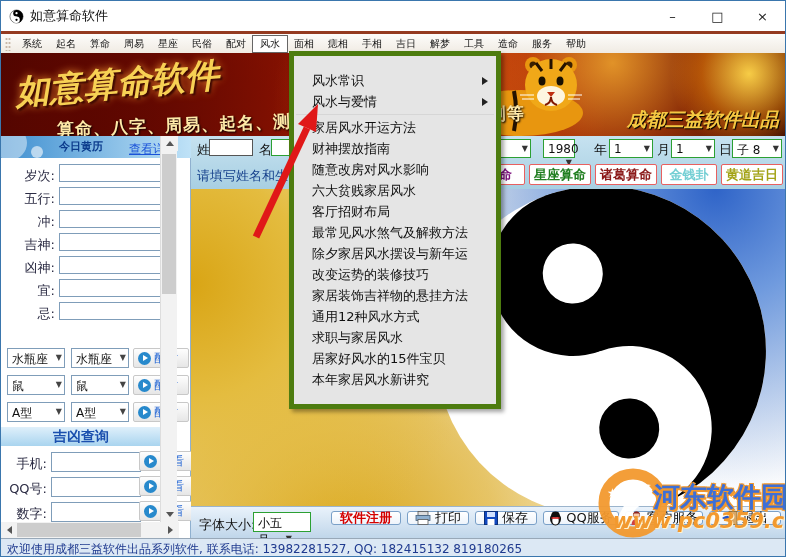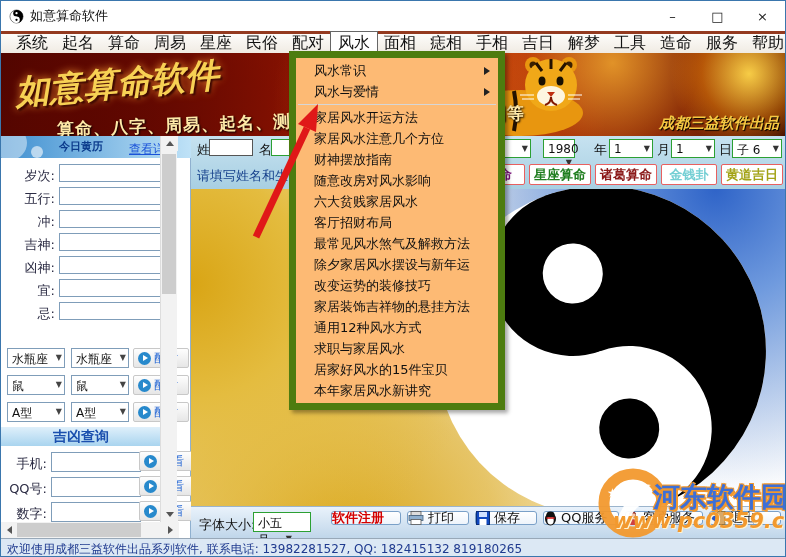--- a/index.html
+++ b/index.html
@@ -8,34 +8,34 @@
   
   .titlebar{position:absolute;left:0;top:0;right:0;height:30px;background:#fff;display:flex;align-items:center;padding-left:8px;}
   .title-text{font-size:13px;color:#111;margin-left:6px;}
   .wctrls{margin-left:auto;display:flex;height:100%;}
   .wbtn{width:45px;display:flex;align-items:center;justify-content:center;font-size:13px;color:#222;}
   
   .menubar{position:absolute;left:0;top:30px;right:0;height:22px;
            background:linear-gradient(#fdfcfa,#f0ebe3);border-top:3px solid #943a20;
            display:flex;align-items:center;padding-left:4px;box-sizing:border-box;}
   .grip{width:6px;height:14px;margin-right:4px;background:radial-gradient(circle,#c9b8a8 1px,transparent 1.2px);background-size:3px 4px;}
-  .mi{font-size:16px;color:#111;padding:1px 7px;white-space:nowrap;}
+  .mi{font-size:10px;color:#111;padding:1px 7px;white-space:nowrap;}
   .mi.active{background:#fff;outline:1px solid #666;}
   
   .banner{position:absolute;left:0;top:52px;right:0;height:83px;overflow:hidden;
     background:
       radial-gradient(circle at 78% 12%, rgba(255,180,50,.8) 0%, rgba(255,120,20,.35) 14%, rgba(180,30,0,0) 32%),
       radial-gradient(circle at 56% 60%, rgba(255,140,30,.45) 0%, rgba(190,40,0,0) 38%),
       radial-gradient(circle at 10% 85%, rgba(90,6,0,.95), rgba(90,6,0,0) 55%),
       linear-gradient(100deg,#3d0400 0%,#7e1002 18%,#b01c02 42%,#8f1402 64%,#4f0600 86%,#2f0300 100%);}
   .btitle{position:absolute;left:14px;top:8px;font-size:34px;font-weight:bold;font-style:italic;color:#f7d154;
           transform:rotate(-5deg);text-shadow:2px 2px 2px #3a0600,0 0 8px #ff9d33;white-space:nowrap;}
   .bsub{position:absolute;left:56px;top:57px;font-size:17px;font-weight:bold;color:#ffe9a8;
         text-shadow:1px 1px 2px #000;transform:rotate(-2deg);white-space:nowrap;letter-spacing:1px;}
-  .bpub{position:absolute;right:6px;bottom:3px;font-size:15px;font-weight:bold;font-style:italic;color:#f5c842;
+  .bpub{position:absolute;right:6px;bottom:3px;font-size:19px;font-weight:bold;font-style:italic;color:#f5c842;
         text-shadow:1px 1px 1px #000;white-space:nowrap;}
   .btiger{position:absolute;left:425px;top:0;width:210px;height:83px;}
   .bflame{position:absolute;right:0;top:0;width:120px;height:83px;
         background:radial-gradient(circle at 70% 25%, rgba(255,214,74,.95), rgba(230,130,10,.5) 45%, rgba(160,30,0,0) 75%);}
   
   .sidebar{position:absolute;left:0;top:135px;width:190px;height:402px;background:#fff;border-right:1px solid #8fb0cf;box-sizing:border-box;}
   .shead{position:absolute;left:0;top:0;width:190px;height:22px;background:linear-gradient(90deg,#3f8fd0,#bfe2f7);overflow:hidden;}
   .bub1,.bub2{position:absolute;border-radius:50%;background:rgba(255,255,255,.45);}
   .bub1{left:-8px;top:-10px;width:34px;height:34px;}
   .bub2{left:30px;top:10px;width:12px;height:12px;background:rgba(255,255,255,.6);}
@@ -83,28 +83,28 @@
       radial-gradient(circle at 0% 30%, #d9a515 0%, #e4bc3f 18%, rgba(255,255,255,0) 48%),
       radial-gradient(circle at 25% 115%, #d9a515 0%, rgba(217,165,21,.65) 28%, rgba(255,255,255,0) 60%),
       linear-gradient(#f7f4ec,#fff);}
   .taiji-big{position:absolute;left:0;top:0;}
   
   .toolbar{position:absolute;left:190px;top:505px;width:596px;height:32px;background:linear-gradient(#e9f2fb,#c0d6ea);border-top:1px solid #9bb4cc;box-sizing:border-box;}
   .tlab{position:absolute;left:8px;top:9px;font-size:13px;color:#111;}
   .tsel{position:absolute;left:62px;top:5px;width:58px;height:20px;border:1px solid #2ca033;background:#fff;font-size:12px;box-sizing:border-box;padding:2px 18px 0 4px;}
   .tsel .arr{float:right;font-size:8px;color:#333;margin-top:2px;}
   .tbtn{position:absolute;top:4px;height:14px;border:1px solid #7aa0c8;border-radius:3px;background:linear-gradient(#ffffff,#eef4fb);
-        font-size:13px;color:#111;display:flex;align-items:center;justify-content:flex-start;gap:4px;box-sizing:border-box;white-space:nowrap;}
+        font-size:13px;color:#111;display:flex;align-items:center;justify-content:center;gap:4px;box-sizing:border-box;white-space:nowrap;}
   .tbtn.reg{color:#d40000;font-weight:bold;}
   
   .statusbar{position:absolute;left:0;top:537px;right:0;height:20px;background:#dce8f4;border-top:1px solid #98a8b8;
              font-size:12px;color:#1f3a8f;padding:2px 6px;box-sizing:border-box;white-space:nowrap;}
   
-  .dropdown{position:absolute;left:288px;top:50px;width:202px;background:#fdba74;border:7px solid #4d7c0f;
-            box-shadow:3px 3px 4px rgba(0,0,0,.35);z-index:40;padding:2px 0;}
+  .dropdown{position:absolute;left:288px;top:50px;width:202px;background:#e5e5e5;border:5px solid #4d7c0f;
+            box-shadow:3px 3px 4px rgba(0,0,0,.35);z-index:40;padding:14px 0;}
   .ditem{position:relative;height:21px;line-height:21px;padding-left:18px;font-size:13px;color:#101010;white-space:nowrap;}
   .subarr{position:absolute;right:8px;top:7px;width:0;height:0;border-top:4px solid transparent;border-bottom:4px solid transparent;border-left:6px solid #222;}
   .dsep{height:1px;background:#d6d6d6;margin:2px 2px;}
   
   .redarrow{position:absolute;left:225px;top:88px;z-index:45;}
   .wm{position:absolute;z-index:50;pointer-events:none;}
   .wmlogo{left:596px;top:466px;width:72px;height:72px;}
   .wmname{left:652px;top:478px;font-size:27px;font-weight:bold;color:#3d6fd6;white-space:nowrap;
           text-shadow:-1px -1px 0 #f2992e,1px -1px 0 #f2992e,-1px 1px 0 #f2992e,1px 1px 0 #f2992e,2px 2px 0 #f2992e;}
   .wmurl{left:612px;top:508px;font-size:21px;font-weight:bold;font-style:italic;color:#f2992e;white-space:nowrap;
@@ -291,21 +291,21 @@
     <input class="tinput" style="left: 18px;">
     <span class="flab" style="left:68px;top:5px">名</span>
     <input class="tinput green" style="left: 80px;">
     <div class="combo" style="left:278px;width:62px"><span>公历</span><span class="arr">▼</span></div>
     <div class="combo" style="left:352px;width:32px"><span>1980</span><span class="arr">▼</span></div>
     <span class="flab" style="left:403px;top:5px">年</span>
     <div class="combo" style="left:418px;width:44px"><span>1</span><span class="arr">▼</span></div>
     <span class="flab" style="left:466px;top:5px">月</span>
     <div class="combo" style="left:480px;width:44px"><span>1</span><span class="arr">▼</span></div>
     <span class="flab" style="left:528px;top:5px">日</span>
-    <div class="combo" style="left:541px;width:50px"><span>子 6</span><span class="arr">▼</span></div>
+    <div class="combo" style="left:541px;width:50px"><span>子 8</span><span class="arr">▼</span></div>
     <span class="flab" style="left:594px;top:5px">时</span>
 
     <span class="hint">请填写姓名和生日</span>
     <div class="abtn" style="left: 256px; width: 78px; color: rgb(123, 15, 123);">姓名算命</div>
     <div class="abtn" style="left: 338px; width: 62px; color: rgb(30, 125, 30);">星座算命</div>
     <div class="abtn" style="left: 404px; width: 62px; color: rgb(139, 26, 26);">诸葛算命</div>
     <div class="abtn" style="left: 470px; width: 56px; color: rgb(116, 207, 212);">金钱卦</div>
     <div class="abtn" style="left: 530px; width: 62px; color: rgb(163, 163, 22);">黄道吉日</div>
   </div>
 
@@ -372,21 +372,20 @@
 
   <div class="statusbar">
     <span>欢迎使用成都三益软件出品系列软件, 联系电话: 13982281527, QQ: 182415132  819180265</span>
   </div>
 
   <div class="dropdown">
     <div class="ditem"><span>风水常识</span><span class="subarr"></span></div>
     <div class="ditem"><span>风水与爱情</span><span class="subarr"></span></div>
     <div class="dsep"></div>
     <div class="ditem">家居风水开运方法</div>
-    <div class="ditem">家居风水注意几个方位</div>
     <div class="ditem">财神摆放指南</div>
     <div class="ditem">随意改房对风水影响</div>
     <div class="ditem">六大贫贱家居风水</div>
     <div class="ditem">客厅招财布局</div>
     <div class="ditem">最常见风水煞气及解救方法</div>
     <div class="ditem">除夕家居风水摆设与新年运</div>
     <div class="ditem">改变运势的装修技巧</div>
     <div class="ditem">家居装饰吉祥物的悬挂方法</div>
     <div class="ditem">通用12种风水方式</div>
     <div class="ditem">求职与家居风水</div>

